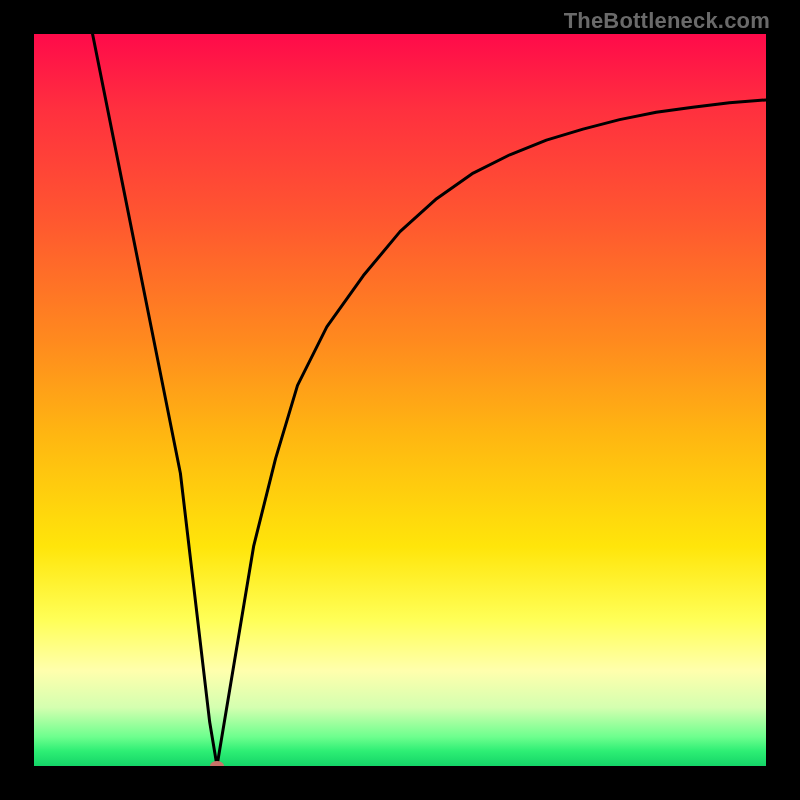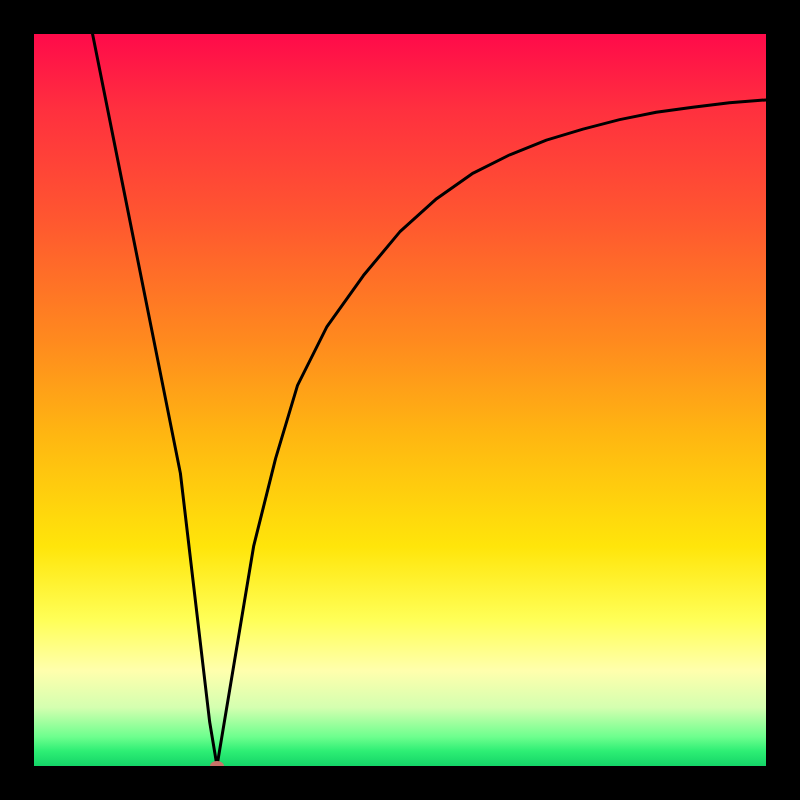--- a/index.html
+++ b/index.html
@@ -62,20 +62,21 @@
     height: 10px;
     border-radius: 50%;
     background: #c97268;
     transform: translate(-50%, -50%);
   }
 </style>
 </head>
 <body>
 
 <div class="frame">
+  <div class="watermark">TheBottleneck.com</div>
 
   <div class="plot-area">
     <svg class="curve-svg" viewBox="0 0 732 732" preserveAspectRatio="none">
       <path id="curve-path" fill="none" stroke="#000" stroke-width="3" stroke-linecap="round" stroke-linejoin="round" d="M58.56 0.00 L87.84 146.40 L117.12 292.80 L146.40 439.20 L175.68 688.08 L183.00 732.00 L190.32 688.08 L204.96 600.24 L219.60 512.40 L241.56 424.56 L263.52 351.36 L292.80 292.80 L329.40 241.56 L366.00 197.64 L402.60 164.70 L439.20 139.08 L475.80 120.78 L512.40 106.14 L549.00 95.16 L585.60 85.64 L622.20 78.32 L658.80 73.20 L695.40 68.81 L732.00 65.88"></path>
     </svg>
     <div class="marker" id="min-marker" style="left: 183px; top: 732px; background: rgb(201, 114, 104);"></div>
   </div>
 </div>
 
 </body></html>

